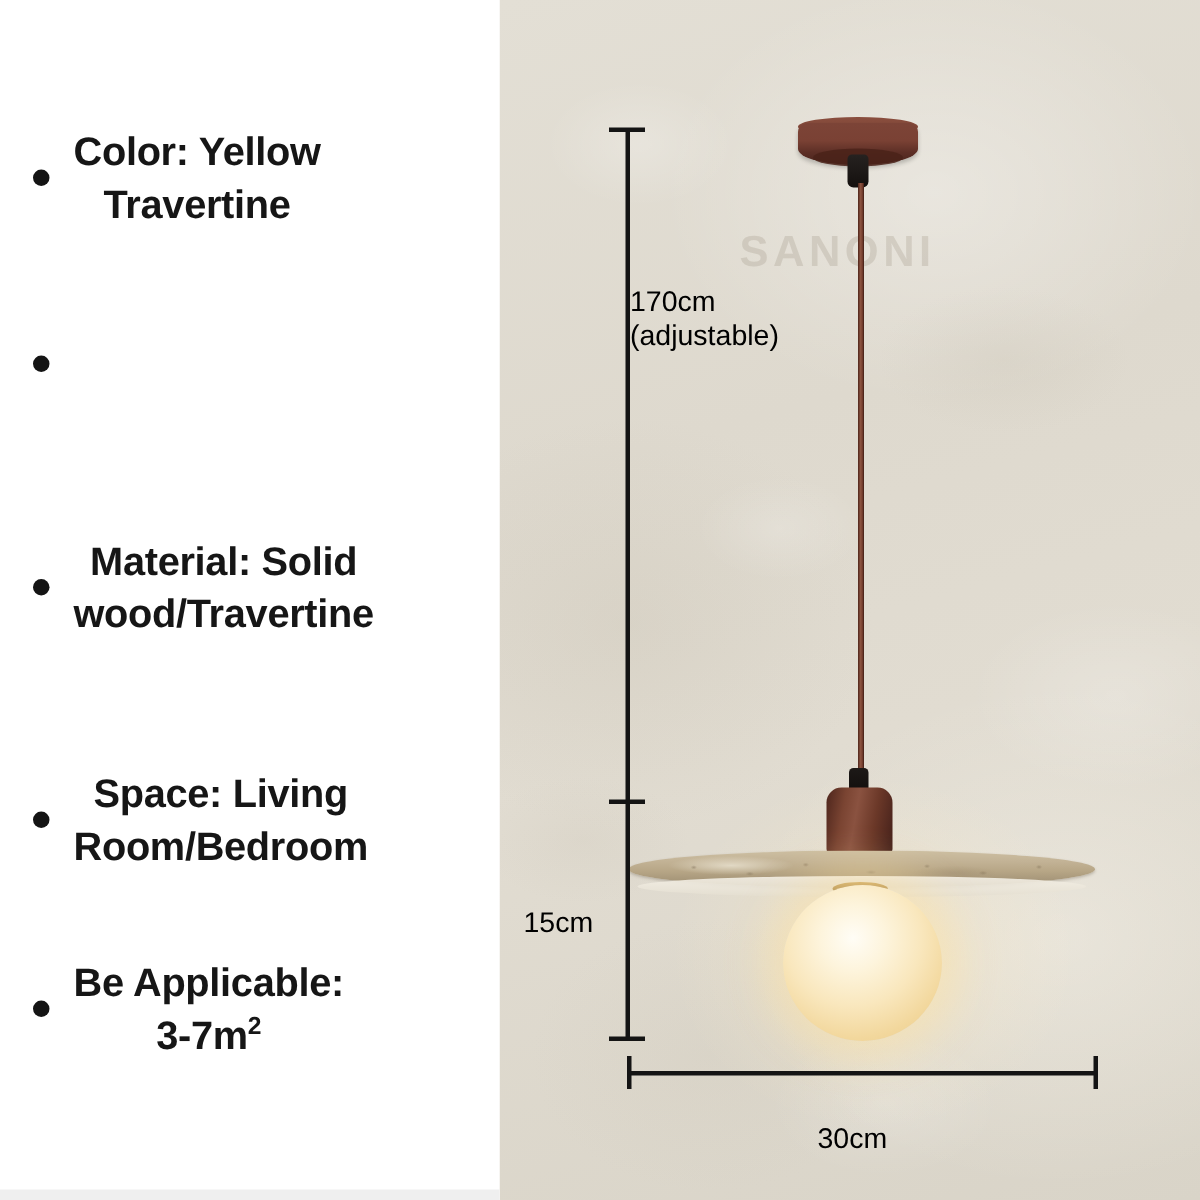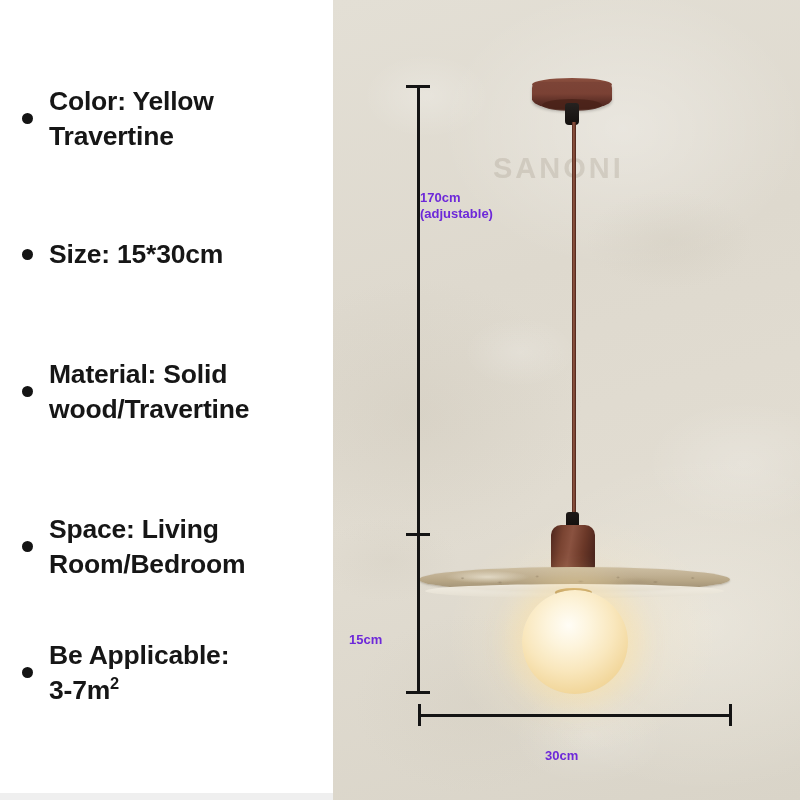--- a/index.html
+++ b/index.html
@@ -10,21 +10,21 @@
     overflow:hidden;
   }
   .page{position:relative;width:800px;height:800px;overflow:hidden;background:#fff;}
 
   
   .spec-panel{
     position:absolute;left:0;top:0;width:333px;height:800px;
     background:#ffffff;
     z-index:5;
   }
-  .spec-list{position:absolute;left:0;top:0;width:333px;height:620px;}
+  .spec-list{position:absolute;left:0;top:0;width:333px;height:620px;text-align:center;}
   .spec-item{
     position:absolute;left:14px;width:320px;
     display:flex;align-items:center;
   }
   .bullet{
     flex:0 0 auto;width:11px;height:11px;border-radius:50%;
     background:#141414;margin-right:16px;margin-left:8px;
   }
   .spec-text{
     font-size:26.5px;font-weight:bold;color:#161616;
@@ -151,21 +151,21 @@
 
   
   .dim{position:absolute;background:#141414;z-index:9;}
   .vline{width:2.5px;}
   .hline{height:2.5px;}
   .tick-h{height:3px;width:24px;}
   .tick-v{width:3px;height:22px;}
 
   .dim-label{
     position:absolute;z-index:10;
-    font-size:13px;font-weight:bold;color:#6d28d9;
+    font-size:19px;font-weight:normal;color:#000000;
     line-height:1.22;white-space:pre-line;
   }
   .bottom-band{
     position:absolute;left:0;bottom:0;width:333px;height:7px;
     background:#efefef;z-index:6;
   }
 </style>
 </head>
 <body>
 
@@ -192,39 +192,38 @@
   </div>
 
   <div class="dim tick-h" style="left:406px;top:85px;"></div>
   <div class="dim vline" style="left:417px;top:86px;height:450px;"></div>
   <div class="dim tick-h" style="left:406px;top:533px;"></div>
   <div class="dim-label" style="left:420px;top:190px;">170cm
 (adjustable)</div>
 
   <div class="dim vline" style="left:417px;top:536px;height:158px;"></div>
   <div class="dim tick-h" style="left:406px;top:691px;"></div>
-  <div class="dim-label" style="left:349px;top:632px;">15cm</div>
+  <div class="dim-label" style="left:349px;top:604px;">15cm</div>
 
   <div class="dim tick-v" style="left:418px;top:704px;"></div>
   <div class="dim hline" style="left:419px;top:714px;width:312px;"></div>
   <div class="dim tick-v" style="left:729px;top:704px;"></div>
   <div class="dim-label" style="left:545px;top:736px;margin-top:12px;">30cm</div>
 
   <div class="spec-panel">
     <div class="spec-list">
 
       <div class="spec-item i0">
         <span class="bullet"></span>
         <span class="spec-text">Color: Yellow
 Travertine</span>
       </div>
 
       <div class="spec-item i1">
         <span class="bullet"></span>
-        <span class="spec-text">Size: 15*30cm</span>
       </div>
 
       <div class="spec-item i3">
         <span class="bullet"></span>
         <span class="spec-text">Space: Living
 Room/Bedroom</span>
       </div>
 
       <div class="spec-item i2">
         <span class="bullet"></span>

